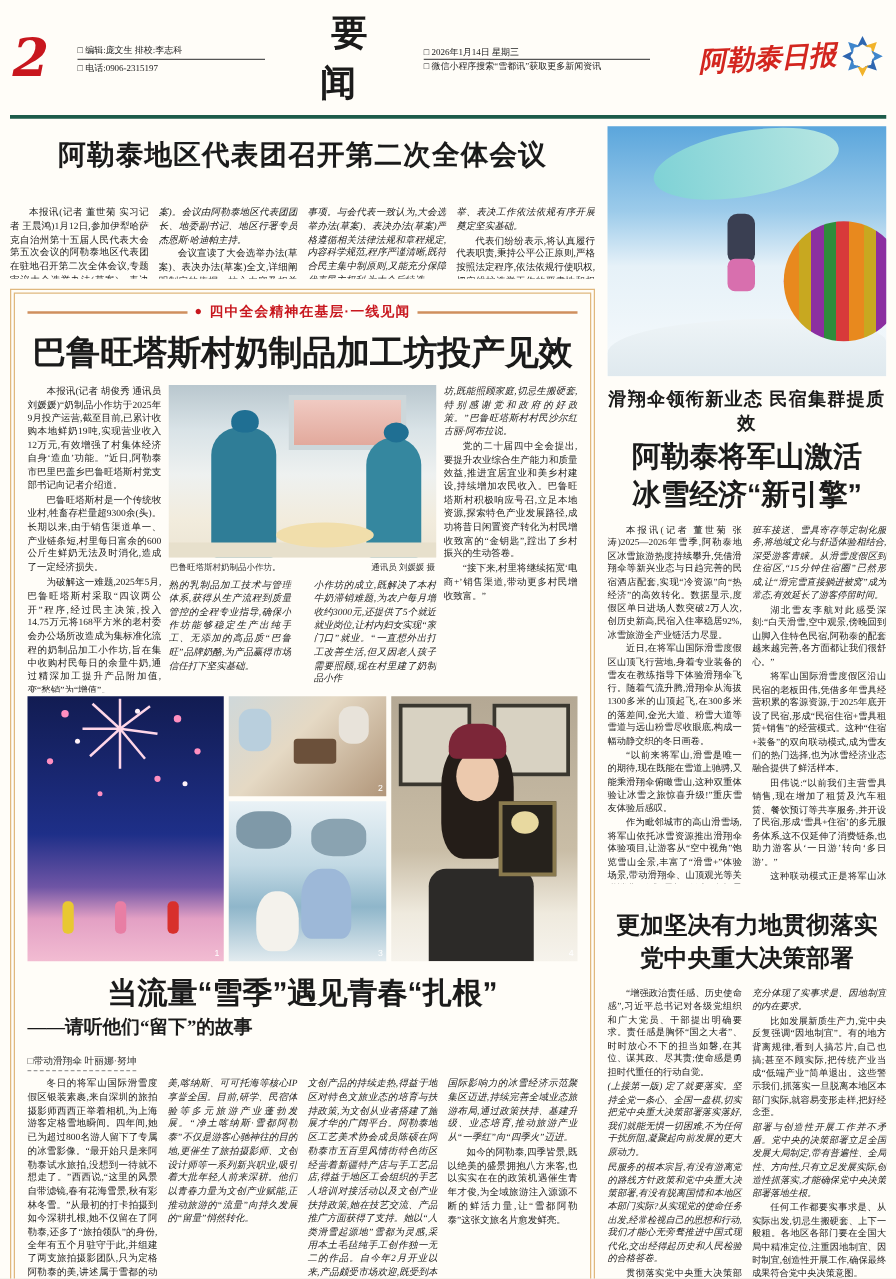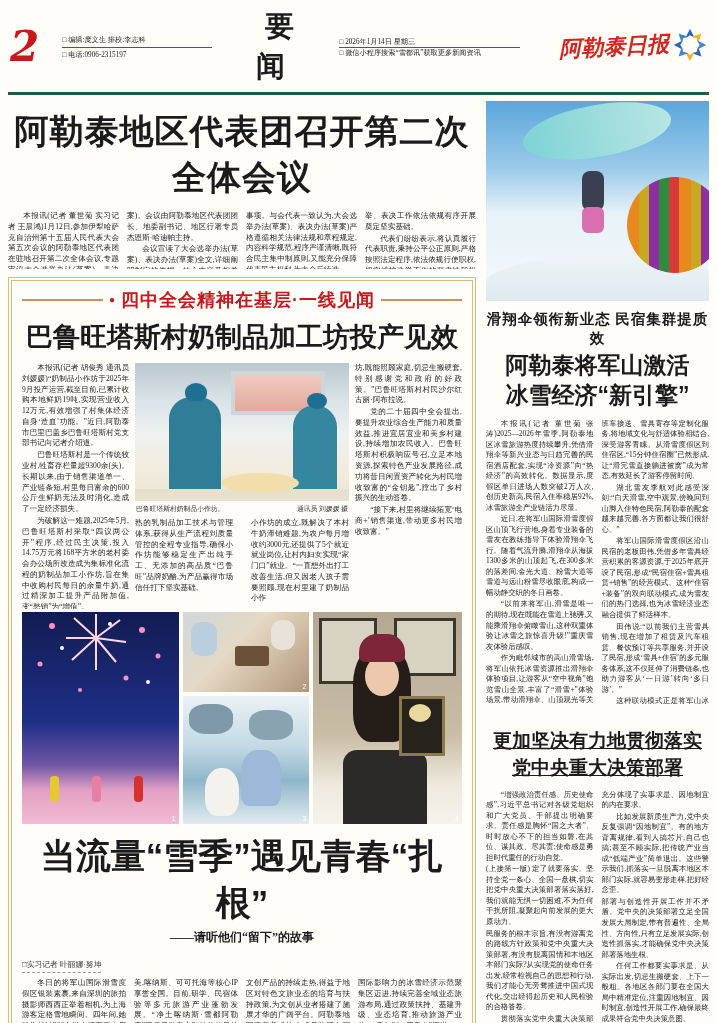--- a/index.html
+++ b/index.html
@@ -14,37 +14,37 @@
   .hbox .hrow{padding:2px 0;white-space:nowrap;}
   .hline{border-top:1px solid #555;width:95%;}
   .htitle{flex:1;text-align:center;font-size:29px;font-weight:bold;letter-spacing:18px;text-indent:18px;}
   .hbox2{width:190px;font-size:7.2px;color:#222;}
   .mast{width:168px;display:flex;align-items:center;gap:4px;justify-content:flex-end;}
   .mast-word{color:#d3261f;font-weight:bold;font-style:italic;font-size:22px;
              font-family:"DejaVu Serif",serif;transform:rotate(-3deg);white-space:nowrap;}
   .rule{height:3px;background:#1c5b4a;margin:2px 0 6px;}
   
   .para{margin:0 0 1px;font-size:7.6px;line-height:1.42;text-align:justify;text-indent:2em;}
-  .noind{text-indent:0;}
+  .noind{text-indent:0;font-style:italic;}
   .tcol{overflow:hidden;}
   
   .content{display:flex;gap:10px;}
   .leftcol{width:468px;}
   .rightcol{width:223px;}
-  h1.assembly{margin:8px 0 10px;text-align:center;font-size:34px;letter-spacing:1px;
+  h1.assembly{margin:8px 0 26px;text-align:center;font-size:22px;letter-spacing:1px;
               font-family:Liberation Serif, serif;font-weight:bold;}
   .assembly-cols{display:flex;gap:8px;height:58px;}
   .assembly-cols .tcol{flex:1;}
   
   .frame{border:1px solid #e0b87e;padding:2px;margin-top:8px;height:812px;box-sizing:border-box;}
   .frame-in{border:1px solid #e0b87e;height:100%;box-sizing:border-box;padding:7px 10px 5px;}
   .banner{display:flex;align-items:center;gap:6px;}
   .bline{flex:1;height:2px;background:#cf8f5e;}
   .bdot{color:#c8171e;font-size:10px;line-height:1;}
-  .btext{color:#c8171e;font-weight:bold;font-size:18px;letter-spacing:1px;
+  .btext{color:#c8171e;font-weight:bold;font-size:11px;letter-spacing:1px;
          font-family:"Liberation Sans",sans-serif;}
   h2.dairy-head{margin:7px 0 8px;text-align:center;font-size:27px;
                 font-family:"Liberation Sans",sans-serif;}
   .dairy-row{display:flex;gap:6px;height:246px;overflow:hidden;}
   .dairy-colA,.dairy-colC{width:108px;}
   .dairy-colB{width:216px;display:flex;flex-direction:column;}
   .cap{display:flex;justify-content:space-between;font-size:6.8px;color:#333;padding:3px 1px 4px;}
   .subcols{display:flex;gap:18px;flex:1;overflow:hidden;}
   .subcols .tcol{flex:1;}
   
@@ -85,32 +85,32 @@
   .ph-port .held{position:absolute;left:86px;top:84px;width:40px;height:54px;background:#26221c;border:3px solid #8a7a4e;}
   .ph-port .fluff{position:absolute;left:96px;top:92px;width:22px;height:18px;border-radius:50%;background:#e8d9a0;}
   .ph-para{height:200px;background:linear-gradient(180deg,#5ba6dc 0%,#9ccbea 34%,#e6f1f8 56%,#f6fafc 100%);}
   .ph-para .wing{position:absolute;left:36px;top:4px;width:150px;height:52px;border-radius:50%;background:linear-gradient(90deg,#7fd2d6,#b7e6e2);transform:rotate(-10deg);}
   .ph-para .pilot{position:absolute;left:96px;top:70px;width:22px;height:40px;border-radius:8px;background:#3a3f52;}
   .ph-para .legs{position:absolute;left:96px;top:106px;width:22px;height:26px;border-radius:6px;background:#d86fae;}
   .ph-para .balloon{position:absolute;right:-14px;bottom:28px;width:96px;height:96px;border-radius:50%;
       background:repeating-linear-gradient(90deg,#e8891e 0 12px,#c8a820 12px 22px,#8c2fa0 22px 32px,#2f8c3c 32px 42px,#d83a3a 42px 52px);}
   .ph-para .ridge{position:absolute;left:0;bottom:0;width:100%;height:46px;background:linear-gradient(180deg,#eef4f7,#dfe9ee);border-radius:60% 40% 0 0;}
   
-  h2.youth-head{margin:9px 0 2px;text-align:center;font-size:35px;font-family:"Liberation Sans",sans-serif;}
-  .youth-sub{text-align:center;font-size:12px;font-weight:600;margin:2px 0 7px;}
+  h2.youth-head{margin:9px 0 2px;text-align:center;font-size:24px;font-family:"Liberation Sans",sans-serif;}
+  .youth-sub{text-align:left;font-size:15px;font-weight:600;margin:2px 0 7px;}
   .byline{font-size:7.8px;color:#333;display:inline-block;border-bottom:1px dashed #999;padding-bottom:2px;margin-bottom:5px;}
   .youth-cols{display:flex;gap:8px;height:224px;}
   .youth-cols .tcol{flex:1;}
   
   .kicker{text-align:center;font-size:14.5px;font-weight:600;letter-spacing:1px;margin:9px 0 2px;}
   h2.right-head{margin:2px 0 8px;text-align:center;font-size:23px;line-height:1.32;
                 font-family:"Liberation Sans",sans-serif;}
   .right-cols{display:flex;gap:8px;height:288px;margin-bottom:20px;}
   .right-cols .tcol{flex:1;}
-  h2.party-head{margin:6px 0 8px;text-align:center;font-size:19px;line-height:1.45;font-family:"Liberation Serif",serif;text-decoration:underline;}
+  h2.party-head{margin:6px 0 8px;text-align:center;font-size:19px;line-height:1.45;font-family:"Liberation Serif",serif;}
   .party-cols{display:flex;gap:8px;height:268px;}
   .party-cols .tcol{flex:1;}
   .party-cols .para,.right-cols .para{font-size:7.4px;}
 </style>
 </head>
 <body>
 
 <div class="sheet">
 
   <div class="hdr">
@@ -272,21 +272,21 @@
                 <div class="body"></div>
               <div class="held"></div>
                 <div class="fluff"></div>
               <span class="badge">4</span>
             </div>
           </div>
 
           <section>
             <h2 class="youth-head">当流量“雪季”遇见青春“扎根”</h2>
             <div class="youth-sub">——请听他们“留下”的故事</div>
-            <div class="byline">□实习记者 叶丽娜·努坤</div>
+            <div class="byline">□带动滑翔伞 叶丽娜·努坤</div>
             <div class="youth-cols">
               <div class="tcol">
                   <p class="para">冬日的将军山国际滑雪度假区银装素裹,来自深圳的旅拍摄影师西西正举着相机,为上海游客定格雪地瞬间。四年间,她已为超过800名游人留下了专属的冰雪影像。“最开始只是来阿勒泰试水旅拍,没想到一待就不想走了。”西西说,“这里的风景自带滤镜,春有花海雪景,秋有彩林冬雪。”从最初的打卡拍摄到如今深耕扎根,她不仅留在了阿勒泰,还多了“旅拍领队”的身份,全年有五个月驻守于此,并组建了两支旅拍摄影团队,只为定格阿勒泰的美,讲述属于雪都的动人故事。</p>
                 </div>
               <div class="tcol">
                   <p class="para noind">美,喀纳斯、可可托海等核心IP享誉全国。目前,研学、民宿体验等多元旅游产业蓬勃发展。“净土喀纳斯·雪都阿勒泰”不仅是游客心驰神往的目的地,更催生了旅拍摄影师、文创设计师等一系列新兴职业,吸引着大批年轻人前来深耕。他们以青春力量为文创产业赋能,正推动旅游的“流量”向持久发展的“留量”悄然转化。</p>
                 </div>
               <div class="tcol">
                   <p class="para noind">文创产品的持续走热,得益于地区对特色文旅业态的培育与扶持政策,为文创从业者搭建了施展才华的广阔平台。阿勒泰地区工艺美术协会成员陈硕在阿勒泰市五百里风情街特色街区经营着新疆特产店与手工艺品店,得益于地区工会组织的手艺人培训对接活动以及文创产业扶持政策,她在技艺交流、产品推广方面获得了支持。她以“人类滑雪起源地”雪都为灵感,采用本土毛毡纯手工创作独一无二的作品。自今年2月开业以来,产品颇受市场欢迎,既受到本地居民的喜爱,也成为游客青睐的伴手礼。“店里的文创</p>
                 </div>

